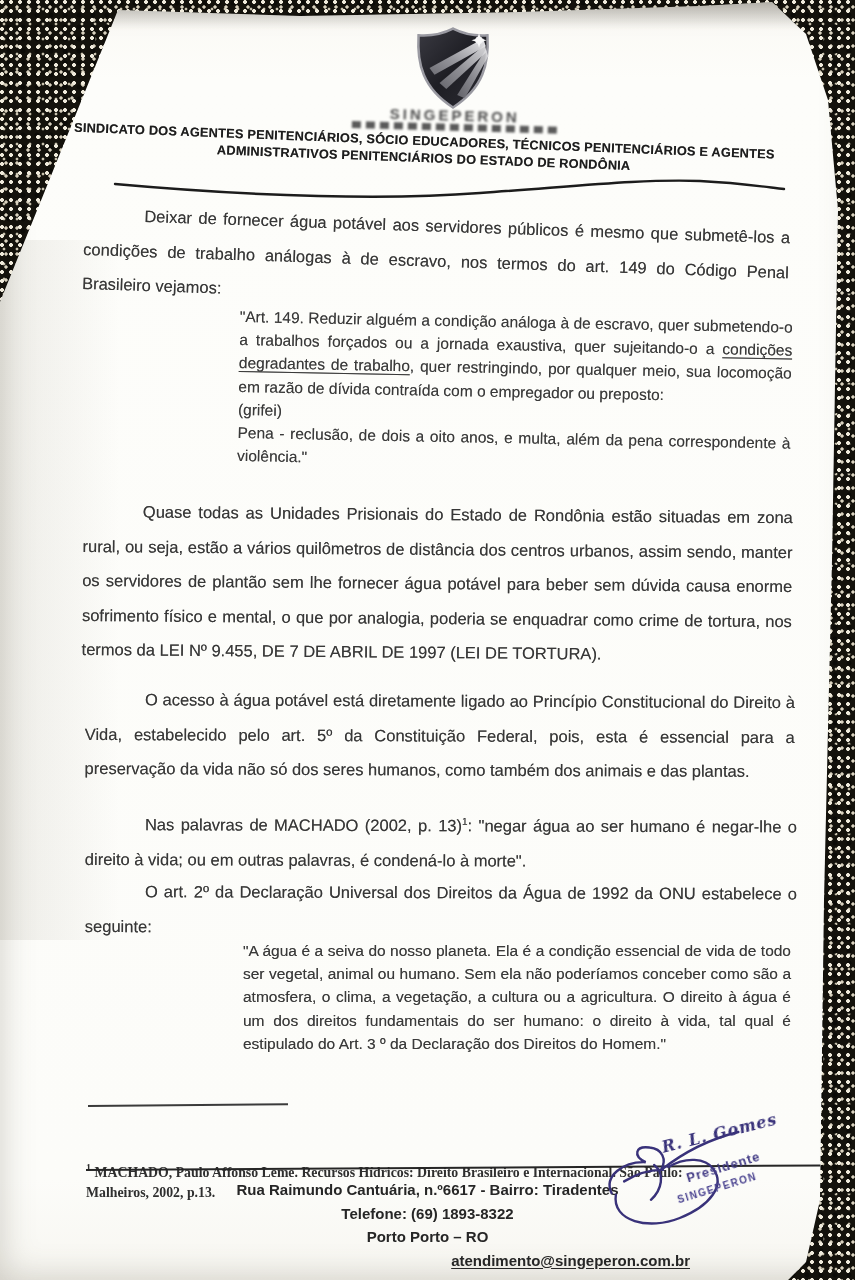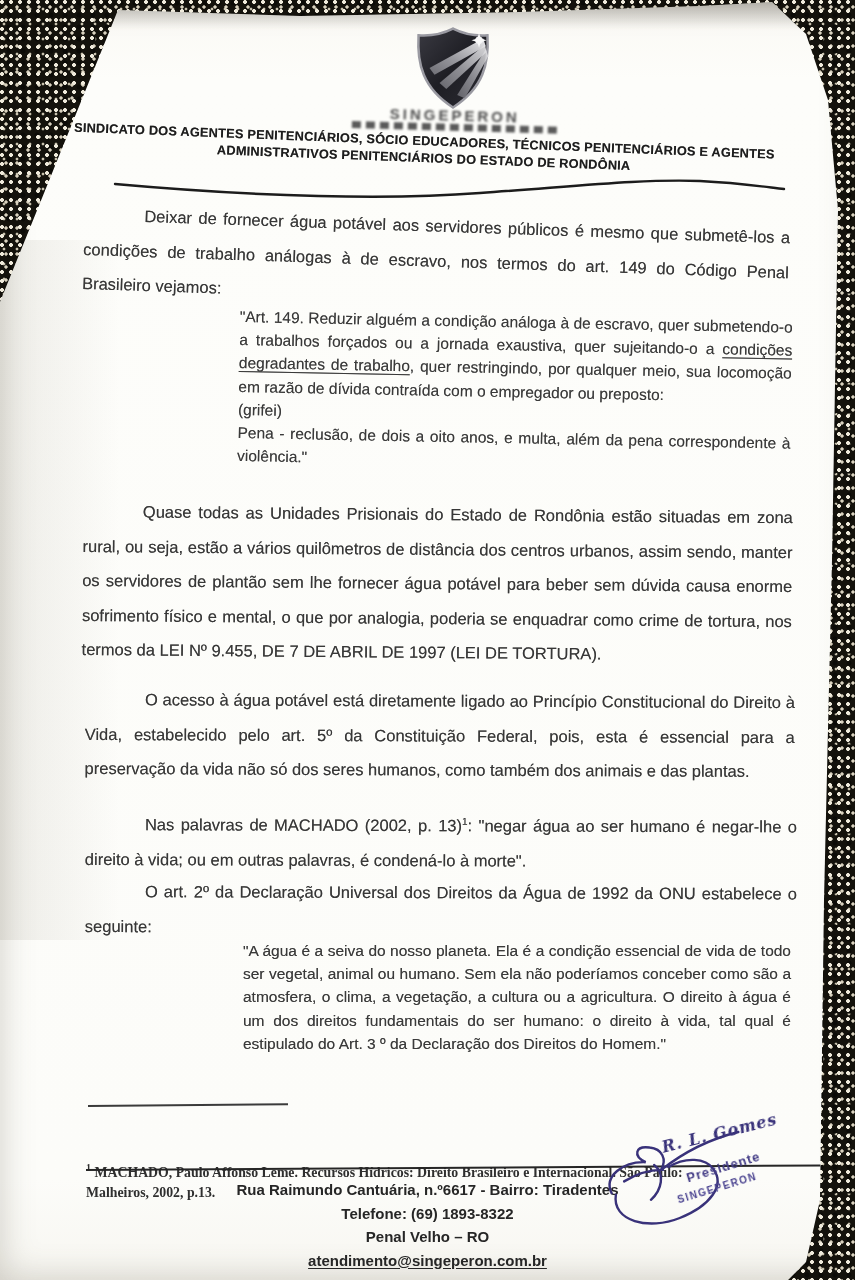--- a/index.html
+++ b/index.html
@@ -61,21 +61,21 @@
 
   
   .fn-rule{left:88px;top:1105px;width:200px;height:2.2px;background:#3b3b3b;transform:rotate(-.5deg);}
   .footnote{left:86px;top:1163px;width:650px;font-family:Liberation Serif, serif;
     font-weight:700;font-size:13.8px;line-height:20px;color:#2f2f2f;}
 
   
   .ft-rule{left:86px;top:1169px;width:752px;height:2.4px;background:#262626;transform:rotate(-.35deg);}
   .footer{left:165px;top:1178px;width:525px;text-align:center;
     font-weight:600;font-size:15px;line-height:23.5px;color:#262626;}
-  .footer .email{text-decoration:underline;text-underline-offset:2px;}
+  .footer .email{text-decoration:underline;text-underline-offset:2px;text-align:right;}
 
   
   .sig{left:588px;top:1140px;width:230px;height:115px;transform:rotate(-8deg);color:#39327a;}
   .sig svg{position:absolute;left:0;top:0;}
   .sig-name{position:absolute;left:72px;top:2px;font-family:"DejaVu Serif",serif;
     font-style:italic;font-weight:bold;font-size:16px;transform:rotate(-6deg);
     letter-spacing:1px;filter:blur(.2px);}
   .sig-title{position:absolute;left:92px;top:38px;font-size:13px;font-weight:bold;
     transform:rotate(-9deg);letter-spacing:1px;color:#443d86;filter:blur(.35px);}
   .sig-org{position:absolute;left:80px;top:60px;font-size:10px;font-weight:bold;
@@ -137,21 +137,21 @@
 
     <div class="abs quote q2">"A água é a seiva do nosso planeta. Ela é a condição essencial de vida de todo ser vegetal, animal ou humano. Sem ela não poderíamos conceber como são a atmosfera, o clima, a vegetação, a cultura ou a agricultura. O direito à água é um dos direitos fundamentais do ser humano: o direito à vida, tal qual é estipulado do Art. 3 º da Declaração dos Direitos do Homem."</div>
 
     <div class="abs fn-rule"></div>
     <div class="abs footnote"><sup>1</sup> <span>MACHADO, Paulo Affonso Leme. Recursos Hídricos: Direito Brasileiro e Internacional. São Paulo: Malheiros, 2002, p.13.</span></div>
 
     <div class="abs ft-rule"></div>
     <div class="abs footer">
       <div>Rua Raimundo Cantuária, n.º6617  - Bairro: Tiradentes</div>
       <div>Telefone: (69) 1893-8322</div>
-      <div>Penal Velho – RO</div>
+      <div>Porto Porto – RO</div>
       <div class="email">atendimento@singeperon.com.br</div>
     </div>
 
     <div class="abs sig">
       <svg width="230" height="115" viewBox="0 0 230 115">
         <g stroke="#39327a" fill="none" stroke-width="2.4" stroke-linecap="round">
           <path d="M16 56 C10 38 32 26 54 30 C42 22 46 12 60 16 C72 19 76 30 68 40 C92 26 120 16 150 13"></path>
           <path d="M20 58 C12 84 48 98 80 90 C112 82 130 64 120 46 C114 34 94 30 76 38"></path>
           <path d="M62 34 C72 44 66 60 54 68"></path>
           <path d="M30 46 C44 40 58 38 70 40"></path>

